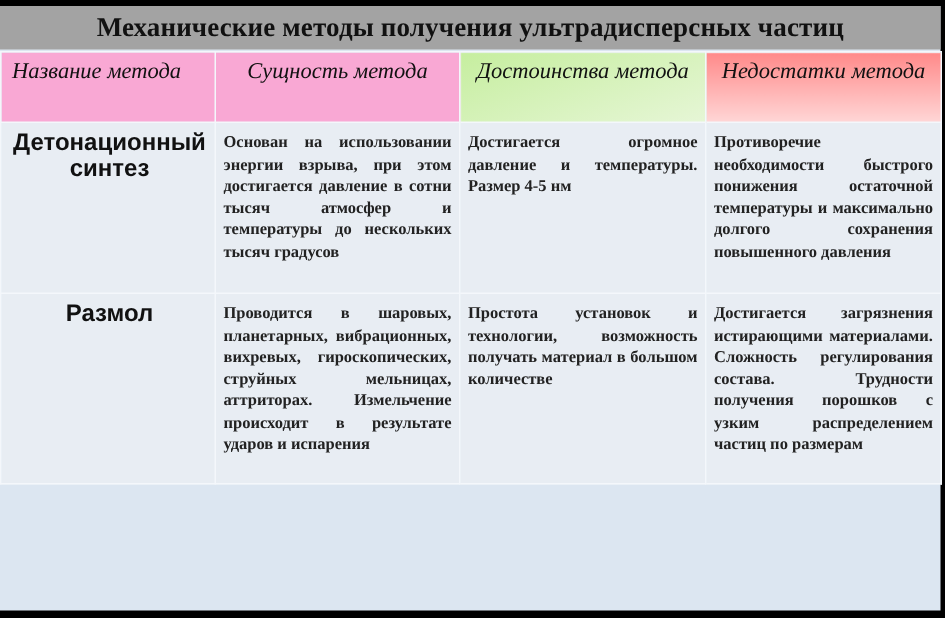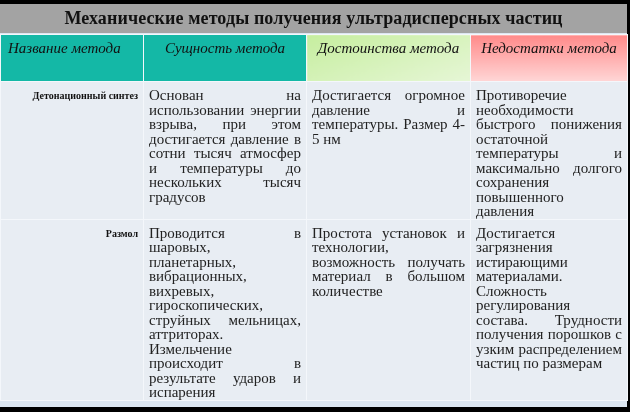--- a/index.html
+++ b/index.html
@@ -4,33 +4,33 @@
 <style>
   html, body { margin:0; padding:0; }
   body { width:630px; height:412px; background:#000; position:relative; overflow:hidden; }
   .slide { position:absolute; left:0; top:4px; width:627px; height:403px; background:#dce6f1; }
   .title { position:absolute; left:0; top:0; width:627px; height:29px; background:#a3a3a3;
     font-family:"Liberation Serif", serif; font-weight:bold; font-size:18px; color:#111;
     text-align:center; line-height:29px; letter-spacing:0.1px; }
   table { position:absolute; left:0; top:30px; width:627px; border-collapse:collapse; table-layout:fixed; }
   td, th { border:1.5px solid #f4f7fb; vertical-align:top; padding:0 5px; }
   th { height:43px; font-family:"Liberation Serif", serif; font-style:italic; font-weight:normal;
-    font-size:15px; color:#111; text-align:center; line-height:20px; padding-top:3px; background:#14b8a6; }
+    font-size:15px; color:#111; text-align:center; line-height:20px; padding-top:3px; background:#f9a8d4; }
   th.first { text-align:left; padding-left:7px; }
   th.pro { background:linear-gradient(160deg,#c6ee9f 0%,#e6f6d6 100%);font-family:Liberation Serif, serif; }
   th.con { background:linear-gradient(180deg,#ff8a8a 0%,#ffd6d6 100%); }
-  td { font-family:"Liberation Serif", serif; font-size:15px; color:#222; line-height:14.5px;
-    padding-top:6px; text-align:justify; }
+  td { font-family:"Liberation Serif", serif; font-size:11px; color:#222; line-height:14.5px;
+    padding-top:6px; text-align:justify;font-weight:bold; }
   tr.r1 td, tr.r3 td { background:#e8edf3; }
   tr.r2 td { background:#dbe5f0; }
   tr.r1 td { height:107px; }
   tr.r2 td { height:81px; }
   tr.r3 td { height:120px;margin-top:28px; }
-  td.name { font-family:Liberation Serif, serif; font-weight:bold; font-size:10px;
-    color:#111; text-align:right; padding-left:7px; line-height:17px; padding-top:5px; }
+  td.name { font-family:Liberation Sans, sans-serif; font-weight:bold; font-size:16px;
+    color:#111; text-align:center; padding-left:7px; line-height:17px; padding-top:5px; }
 </style>
 </head>
 <body>
 
 <div class="slide">
   <div class="title">Механические методы получения ультрадисперсных частиц</div>
   <table>
     <colgroup>
       <col style="width:143px">
         <col style="width:163px">

